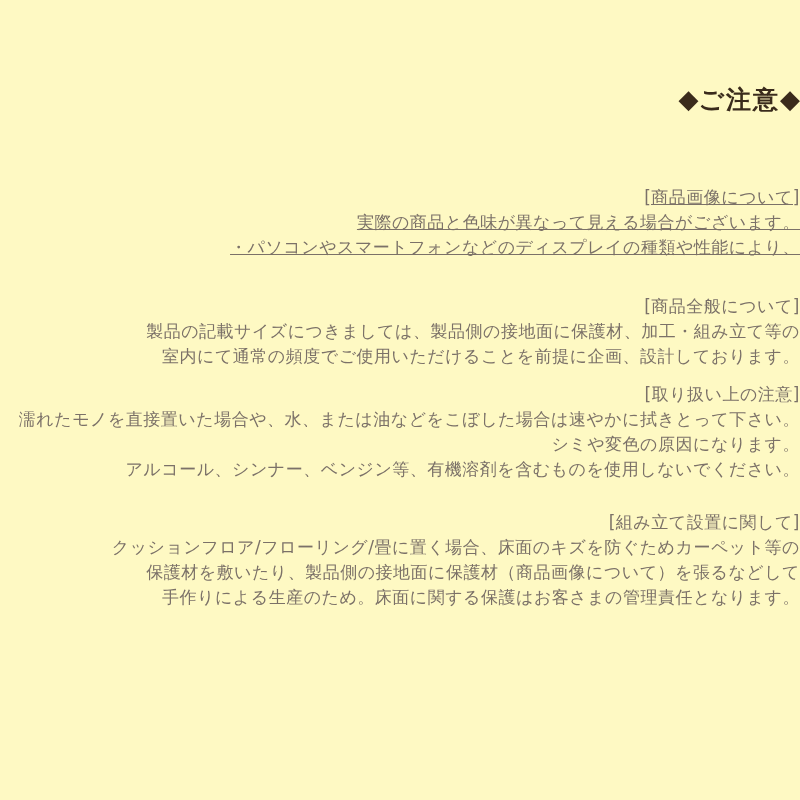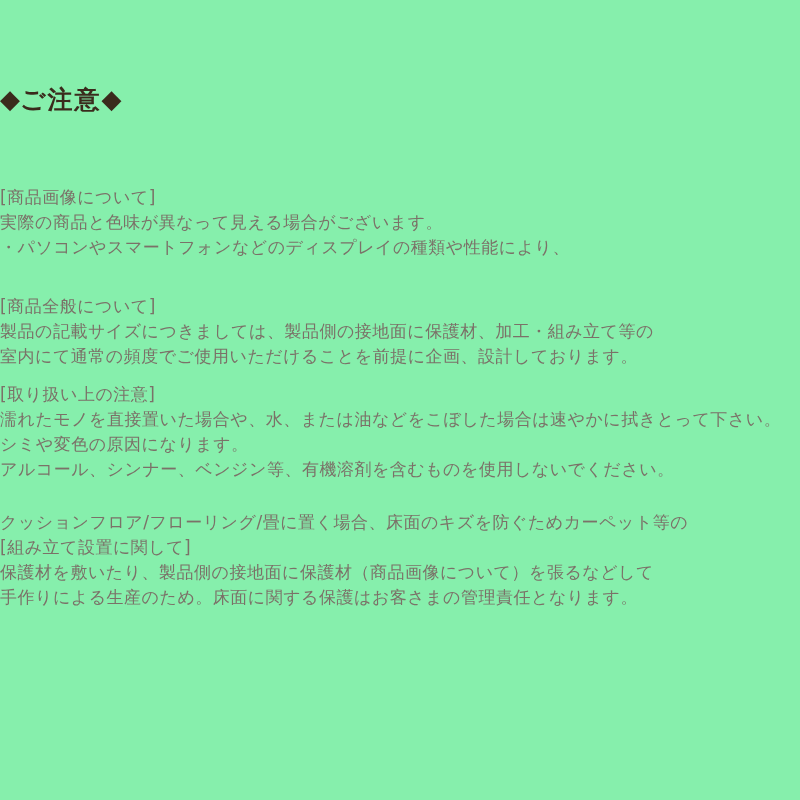--- a/index.html
+++ b/index.html
@@ -9,22 +9,22 @@
   }
   body {
     width: 800px;
     height: 800px;
     font-family: "DejaVu Sans", sans-serif;
   }
   .page {
     width: 800px;
     height: 800px;
     overflow: hidden;
-    text-align: left;
-    background: #86efac;
+    text-align: right;
+    background: #fef9c3;
   }
   .title {
     margin: 0;
     padding-top: 84px;
     font-size: 25px;
     line-height: 30px;
     font-weight: 600;
     color: #3a2b1c;
     letter-spacing: 2px;
   }
@@ -36,21 +36,21 @@
     margin: 0 auto;
     font-size: 17px;
     line-height: 25px;
     color: #7b7168;
     letter-spacing: 0.5px;
   }
   .sec p {
     margin: 0;
     padding: 0;
   }
-  .sec-1 { margin-top: 70px; }
+  .sec-1 { margin-top: 70px; text-decoration: underline; }
   .sec-2 { margin-top: 34px; }
   .sec-3 { margin-top: 13px; }
   .sec-4 { margin-top: 28px; }
 </style>
 </head>
 <body>
 
 <main class="page">
 
   <h1 class="title">
@@ -70,19 +70,19 @@
   </section>
 
   <section class="sec sec-3">
     <p>[取り扱い上の注意]</p>
     <p>濡れたモノを直接置いた場合や、水、または油などをこぼした場合は速やかに拭きとって下さい。</p>
     <p>シミや変色の原因になります。</p>
     <p>アルコール、シンナー、ベンジン等、有機溶剤を含むものを使用しないでください。</p>
   </section>
 
   <section class="sec sec-4">
+    <p>[組み立て設置に関して]</p>
     <p>クッションフロア/フローリング/畳に置く場合、床面のキズを防ぐためカーペット等の</p>
-    <p>[組み立て設置に関して]</p>
     <p>保護材を敷いたり、製品側の接地面に保護材（商品画像について）を張るなどして</p>
     <p>手作りによる生産のため。床面に関する保護はお客さまの管理責任となります。</p>
   </section>
 
 </main>
 
 </body></html>

